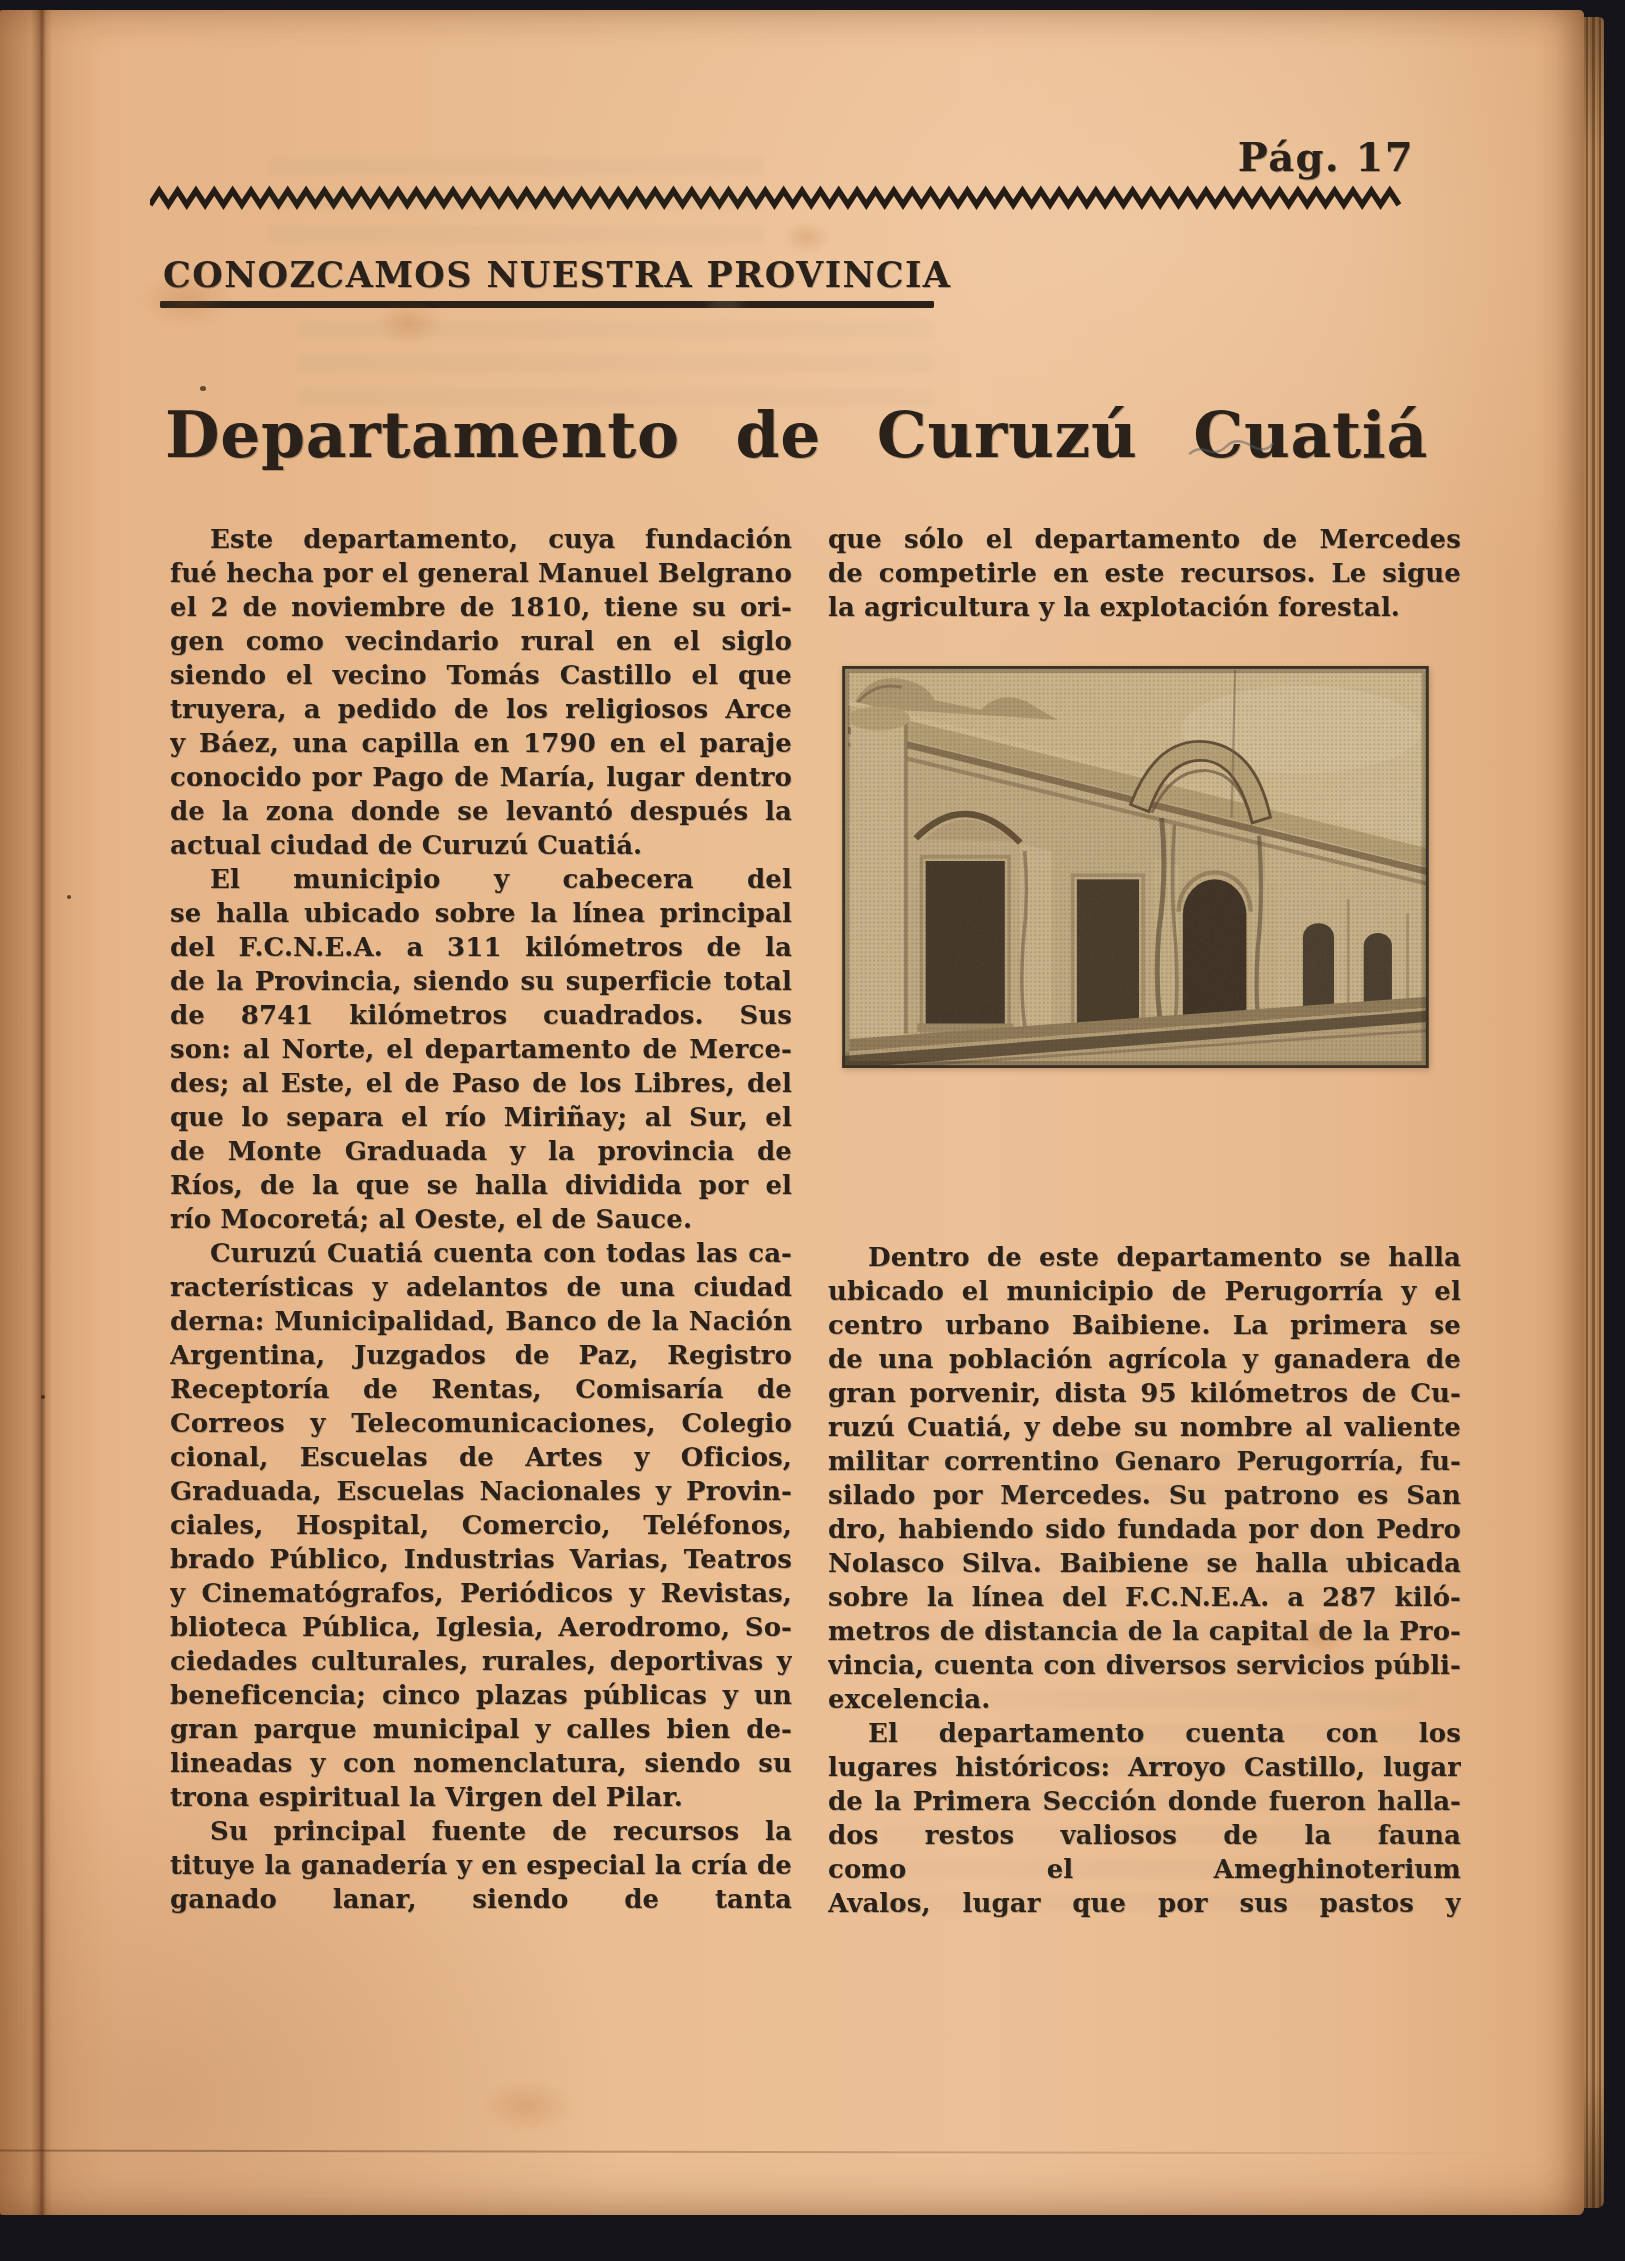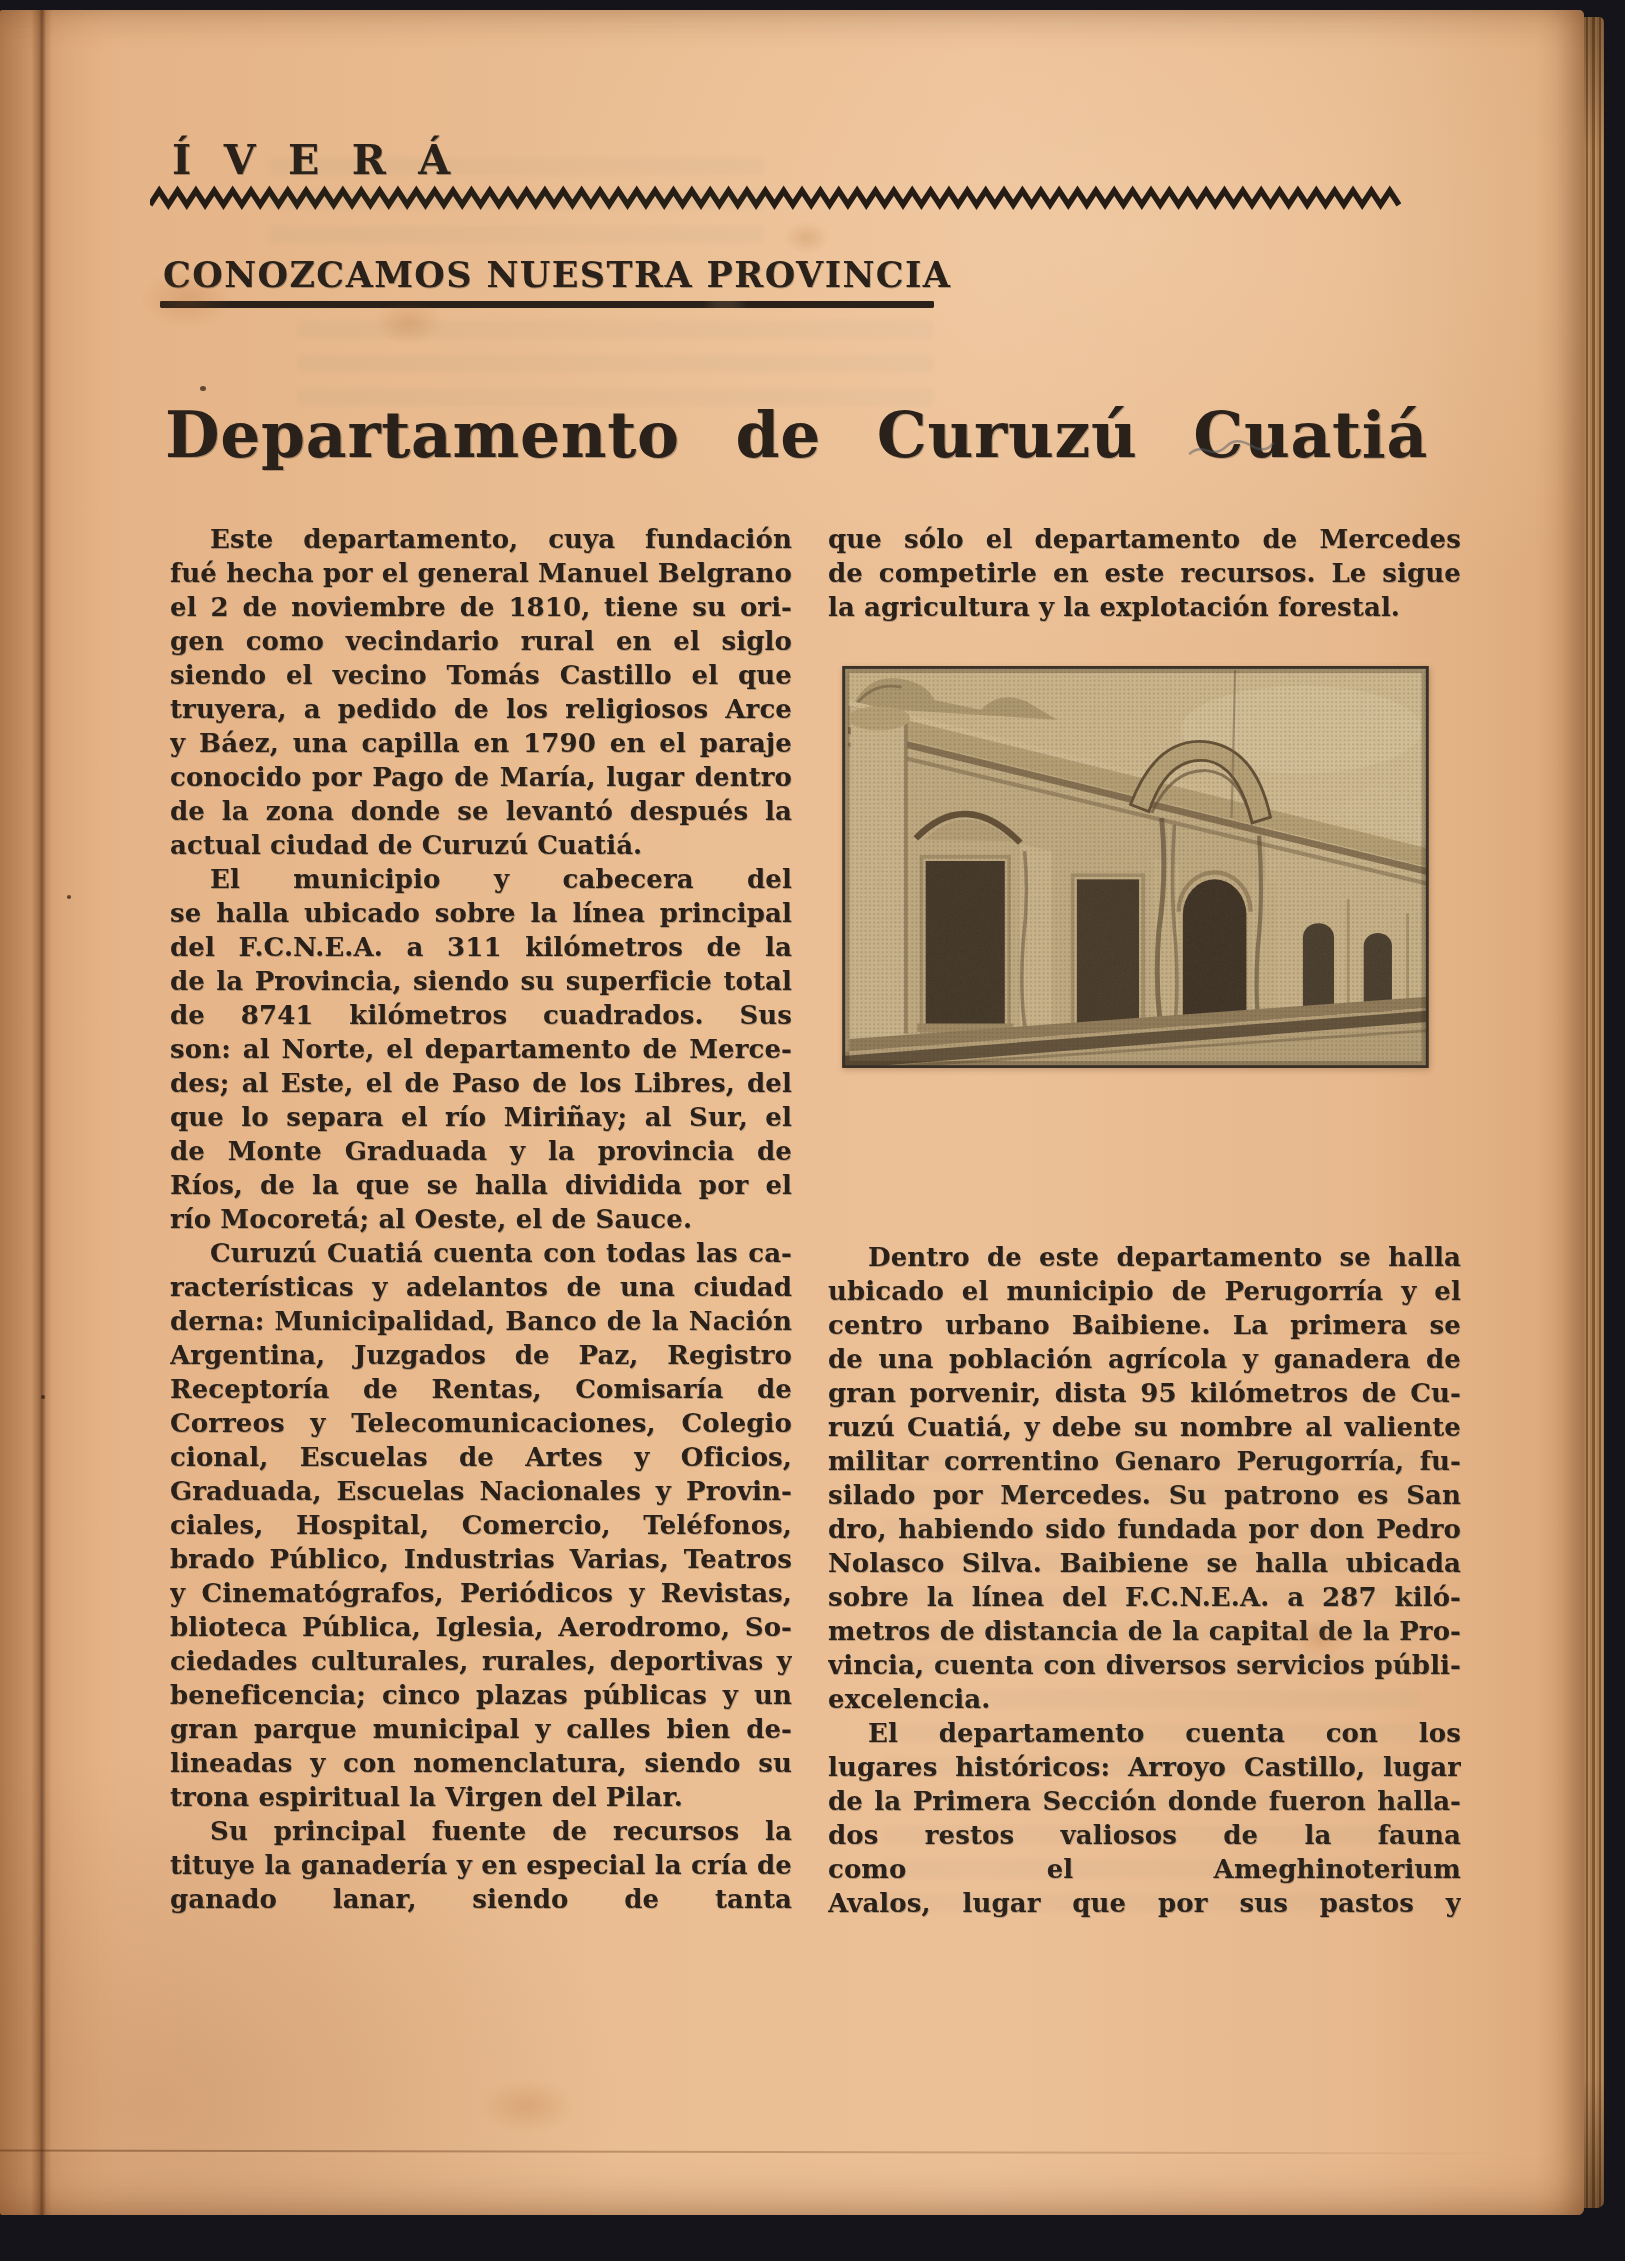--- a/index.html
+++ b/index.html
@@ -91,21 +91,21 @@
   .ghost{position:absolute;opacity:0.5;filter:blur(2.1px);
     background:repeating-linear-gradient(180deg, rgba(85,115,95,0.075) 0 17px, rgba(85,115,95,0) 17px 34px);}
 </style>
 </head>
 <body>
 
 <div class="stage">
 
   <div class="paper">
 
-    <div class="masthead">ÍVERÁ</div>
+    <div class="pageno">Pág. 17</div>
 
     <svg class="zigzag" width="1256" height="27" viewBox="0 0 1778 38">
       <polyline id="zz" points="0,28 13,8 26,28 39,8 52,28 65,8 78,28 91,8 104,28 117,8 130,28 143,8 156,28 169,8 182,28 195,8 208,28 221,8 234,28 247,8 260,28 273,8 286,28 299,8 312,28 325,8 338,28 351,8 364,28 377,8 390,28 403,8 416,28 429,8 442,28 455,8 468,28 481,8 494,28 507,8 520,28 533,8 546,28 559,8 572,28 585,8 598,28 611,8 624,28 637,8 650,28 663,8 676,28 689,8 702,28 715,8 728,28 741,8 754,28 767,8 780,28 793,8 806,28 819,8 832,28 845,8 858,28 871,8 884,28 897,8 910,28 923,8 936,28 949,8 962,28 975,8 988,28 1001,8 1014,28 1027,8 1040,28 1053,8 1066,28 1079,8 1092,28 1105,8 1118,28 1131,8 1144,28 1157,8 1170,28 1183,8 1196,28 1209,8 1222,28 1235,8 1248,28 1261,8 1274,28 1287,8 1300,28 1313,8 1326,28 1339,8 1352,28 1365,8 1378,28 1391,8 1404,28 1417,8 1430,28 1443,8 1456,28 1469,8 1482,28 1495,8 1508,28 1521,8 1534,28 1547,8 1560,28 1573,8 1586,28 1599,8 1612,28 1625,8 1638,28 1651,8 1664,28 1677,8 1690,28 1703,8 1716,28 1729,8 1742,28 1755,8 1768,28" fill="none" stroke="#251d15" stroke-width="8" stroke-linejoin="miter"></polyline>
     </svg>
 
     <div class="kicker">CONOZCAMOS NUESTRA PROVINCIA</div>
     <div class="kicker-bar"></div>
 
     <h1 class="headline">Departamento de Curuzú Cuatiá</h1>
 

